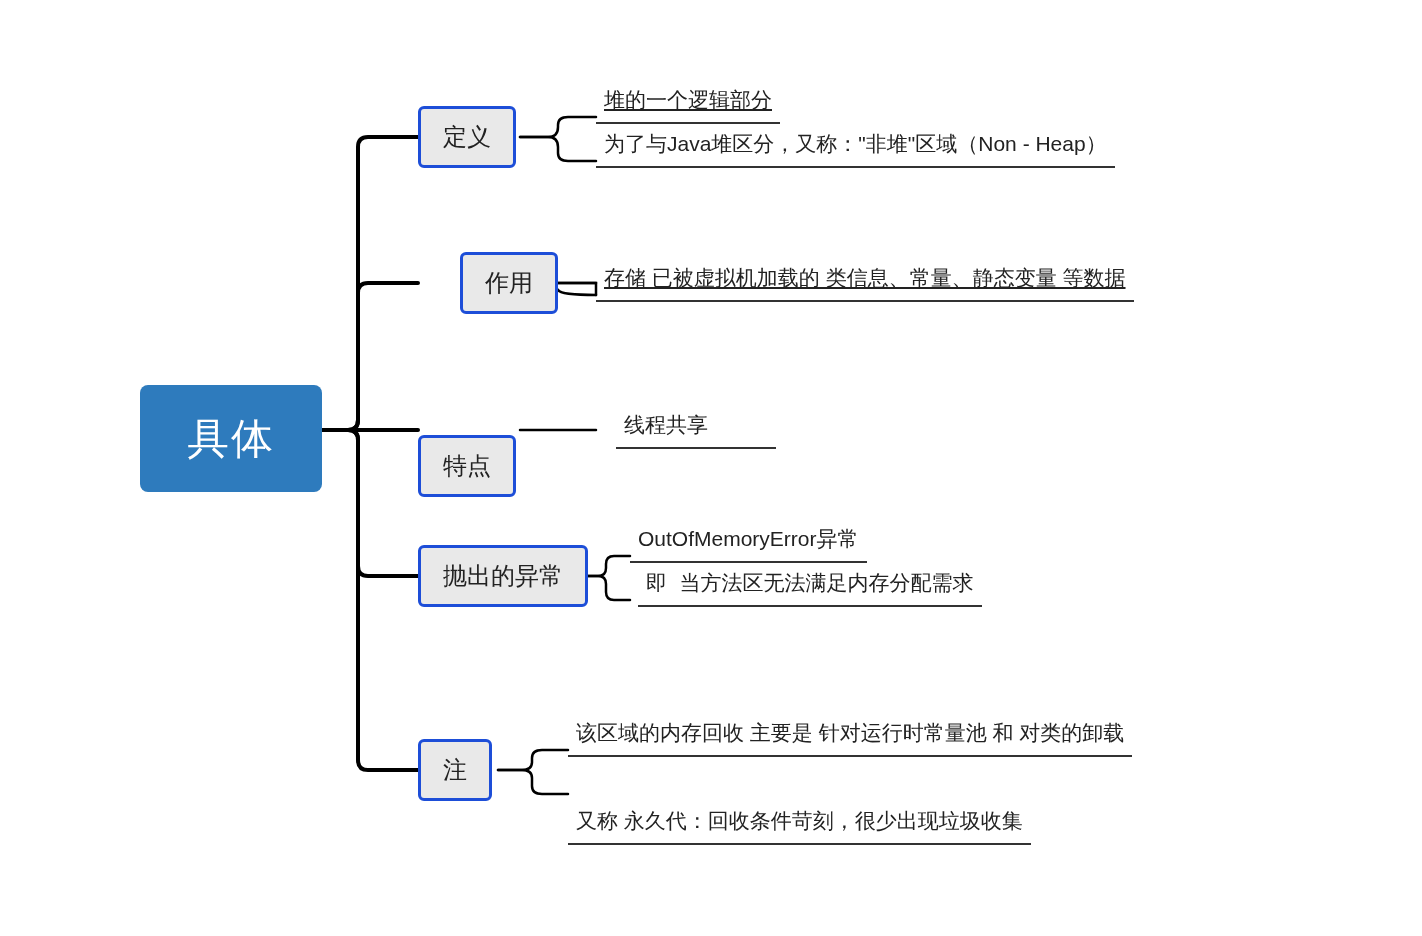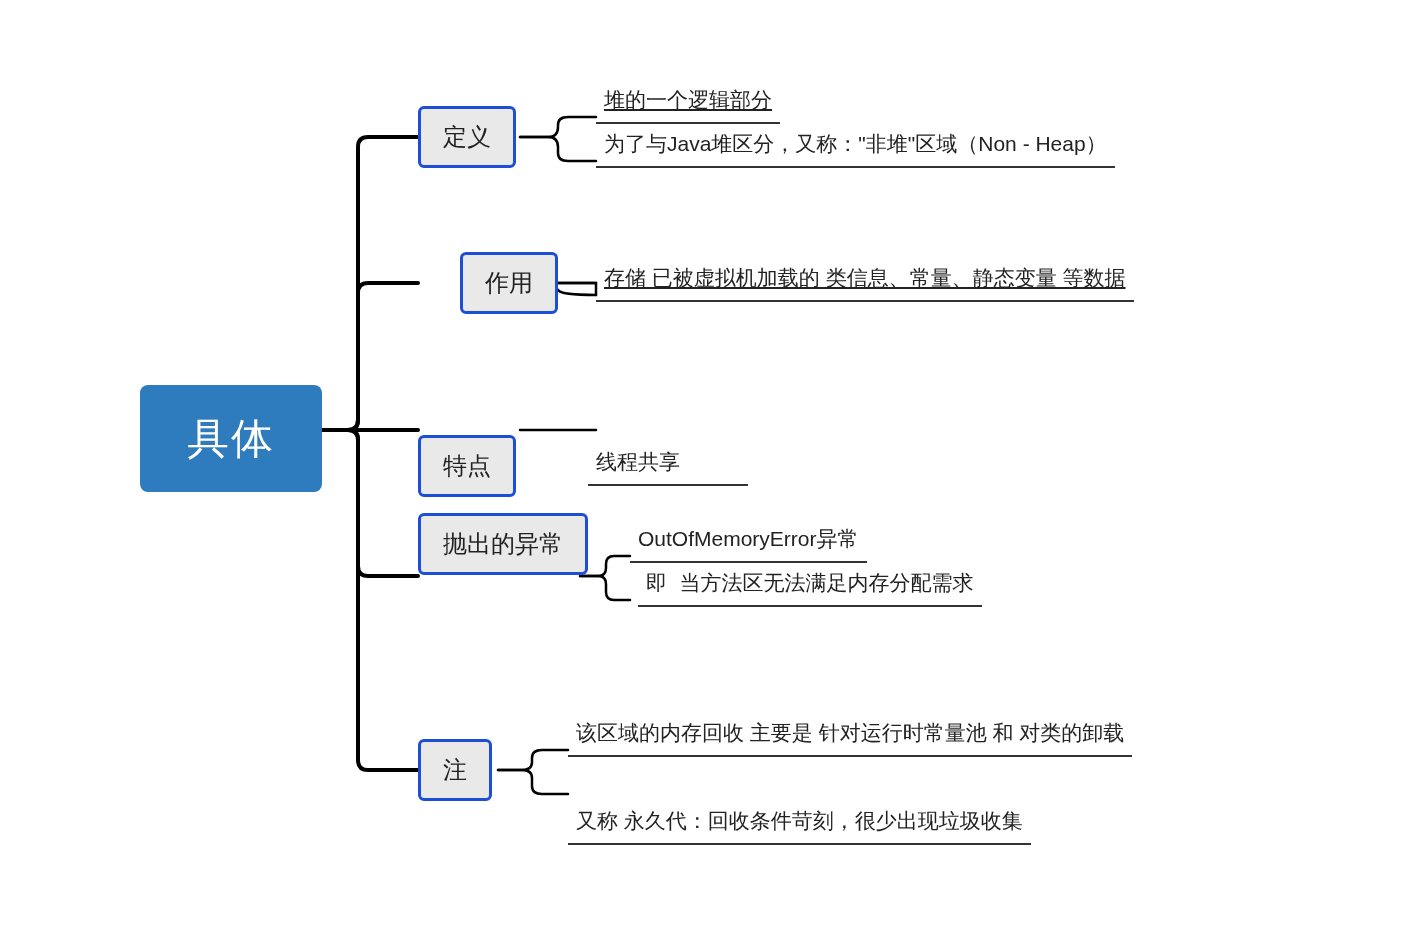--- a/index.html
+++ b/index.html
@@ -109,23 +109,23 @@
 <div class="leaf" style="left:596px; top:124px;">为了与Java堆区分，又称："非堆"区域（Non - Heap）</div>
 
 <div class="sub-node" style="left:418px; top:252px;margin-left:42px;">
   <span>作用</span>
 </div>
 <div class="leaf" style="left:596px; top:258px;text-decoration:underline;">存储 已被虚拟机加载的 类信息、常量、静态变量 等数据</div>
 
 <div class="sub-node" style="left:418px; top:399px;margin-top:36px;">
   <span>特点</span>
 </div>
-<div class="leaf" style="left:588px; top:405px;margin-top:37px;">线程共享</div>
+<div class="leaf" style="left:616px; top:405px;">线程共享</div>
 
-<div class="sub-node" style="left:418px; top:513px;">
+<div class="sub-node" style="left:418px; top:545px;">
   <span>抛出的异常</span>
 </div>
 <div class="leaf" style="left:630px; top:519px;">OutOfMemoryError异常</div>
 <div class="leaf" style="left:638px; top:563px;font-family:Liberation Mono, monospace;">即 当方法区无法满足内存分配需求</div>
 
 <div class="sub-node" style="left:418px; top:739px;">
   <span>注</span>
 </div>
 <div class="leaf" style="left:568px; top:713px;">该区域的内存回收 主要是 针对运行时常量池 和 对类的卸载</div>
 <div class="leaf" style="left:568px; top:757px;margin-top:44px;">又称 永久代：回收条件苛刻，很少出现垃圾收集</div>

